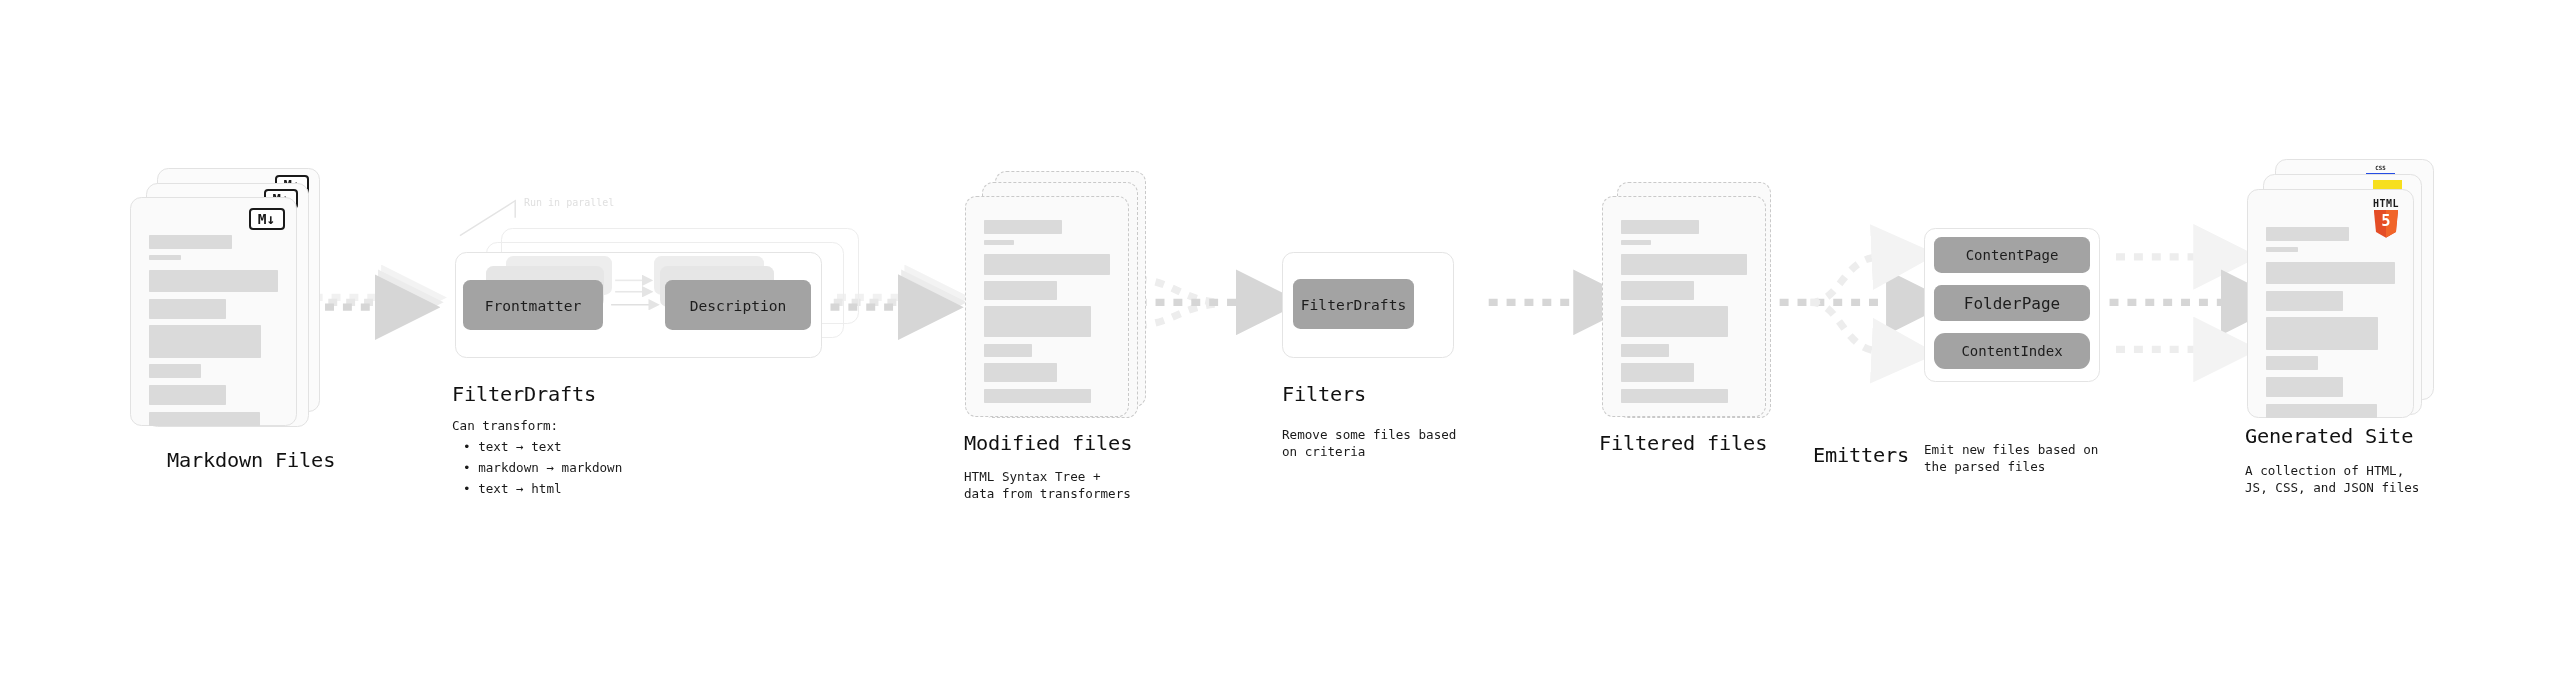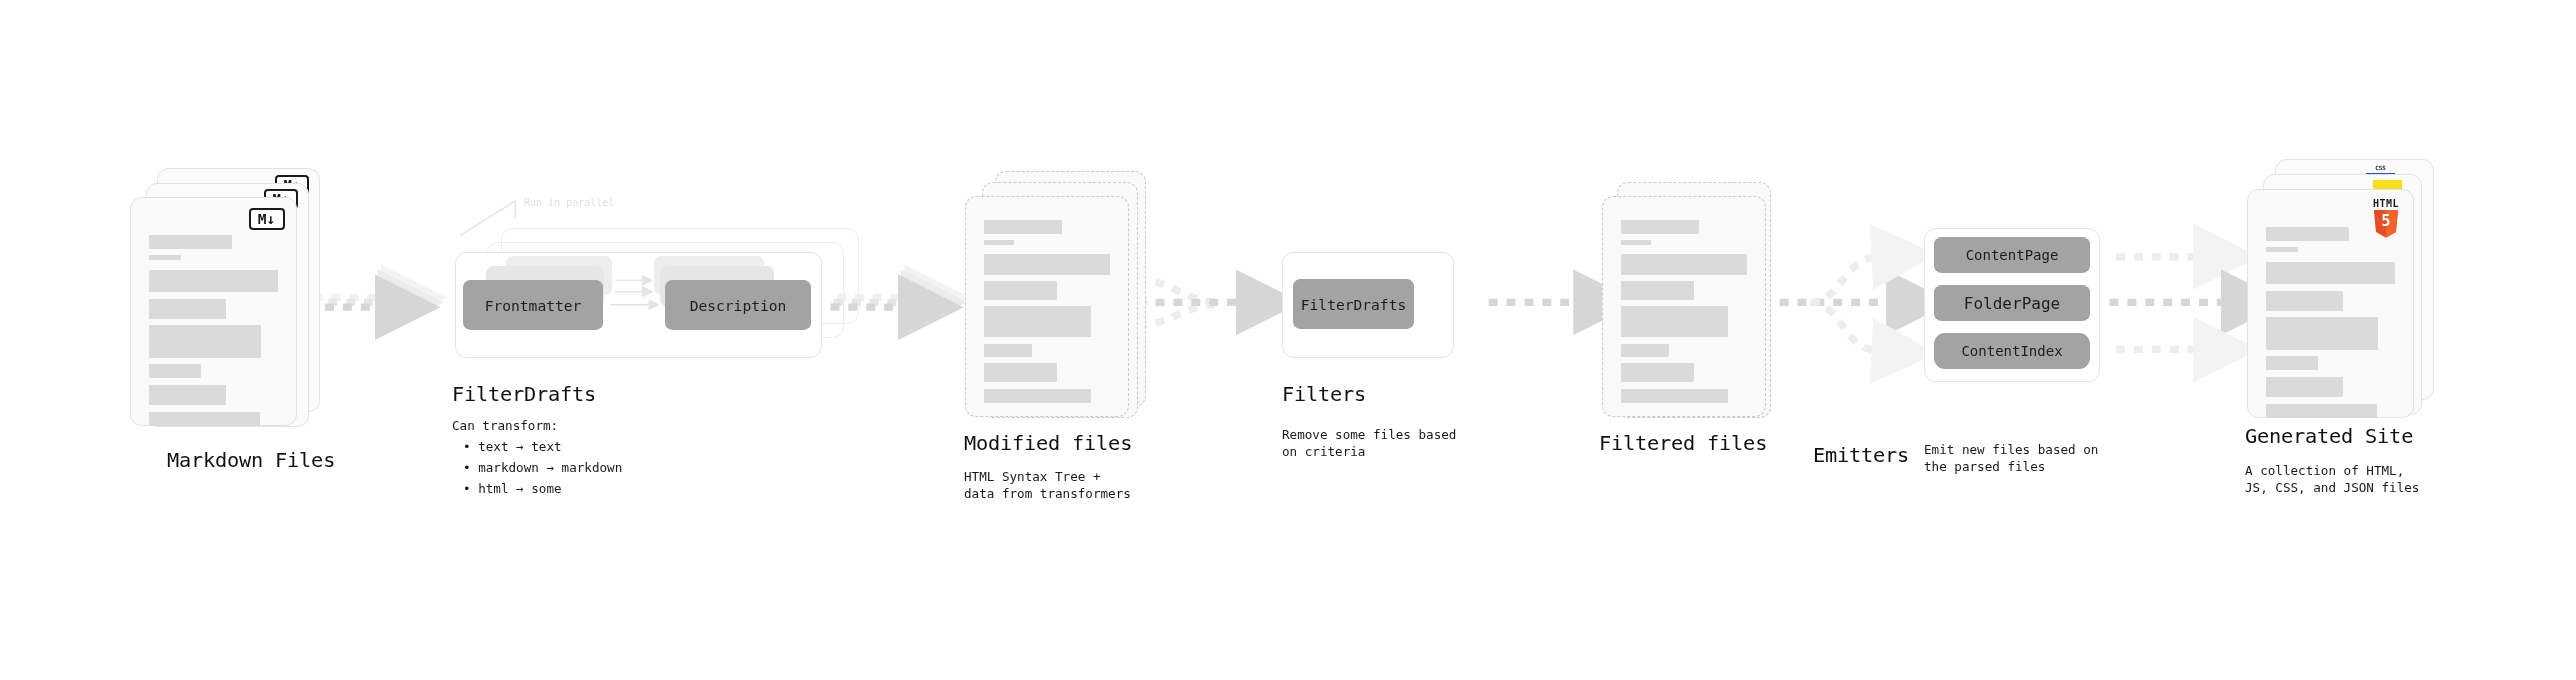--- a/index.html
+++ b/index.html
@@ -234,21 +234,21 @@
 
     <div class="chip" style="left:463px; top:280px; width:140px; height:50px; font-size:14.6px;">Frontmatter</div>
     <div class="chip" style="left:665px; top:280px; width:146px; height:50px; font-size:14.6px;">Description</div>
 
     <div class="parallel-label" style="left:524px; top:197px;">Run in parallel</div>
 
     <div class="h-title" style="left:452px; top:382px;">FilterDrafts</div>
     <div class="h-desc" style="left:452px; top:417px;">Can transform:</div>
     <div class="h-list" style="left:463px; top:438px;">• text → text</div>
     <div class="h-list" style="left:463px; top:459px;">• markdown → markdown</div>
-    <div class="h-list" style="left:463px; top:480px;">• html → some</div>
+    <div class="h-list" style="left:463px; top:480px;">• text → html</div>
   </div>
 
   <div class="node">
     <div class="sheet dashed" style="left:995px; top:171px; width:151px; height:236px;"></div>
     <div class="sheet dashed" style="left:982px; top:182px; width:156px; height:236px;"></div>
     <div class="sheet dashed front" style="left:965px; top:196px; width:164px; height:221px;">
       <div class="doc-body" style="top:23px;">
         <div class="bar" style="width:62%; height:14px;"></div>
         <div class="bar" style="width:24%; height:5.7px; margin-bottom:9px;"></div>
         <div class="bar" style="width:100%; height:20.3px; margin-bottom:6.5px;"></div>

